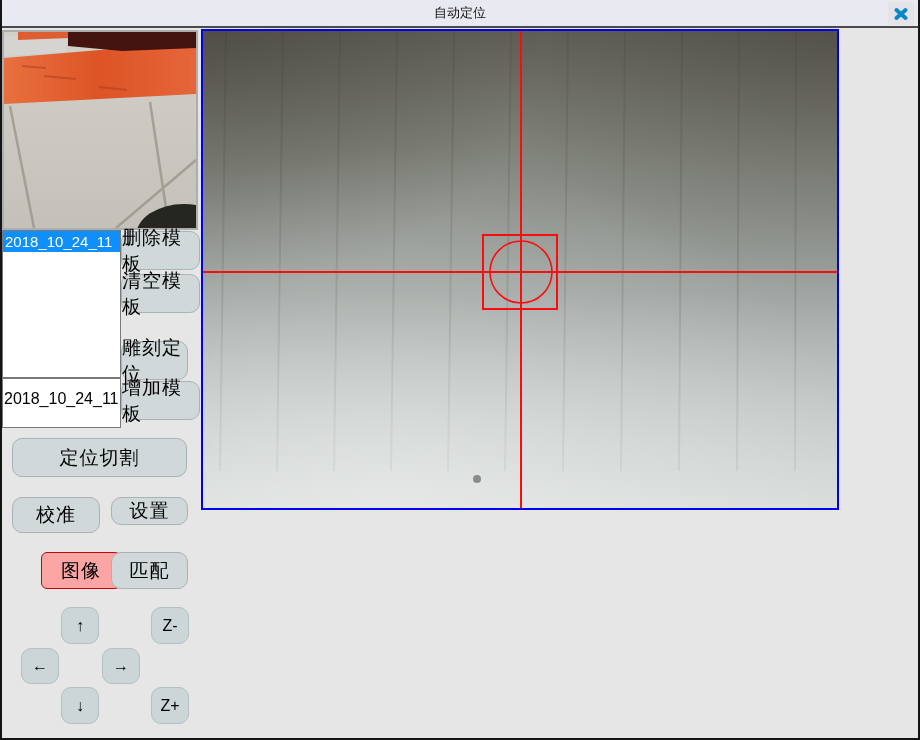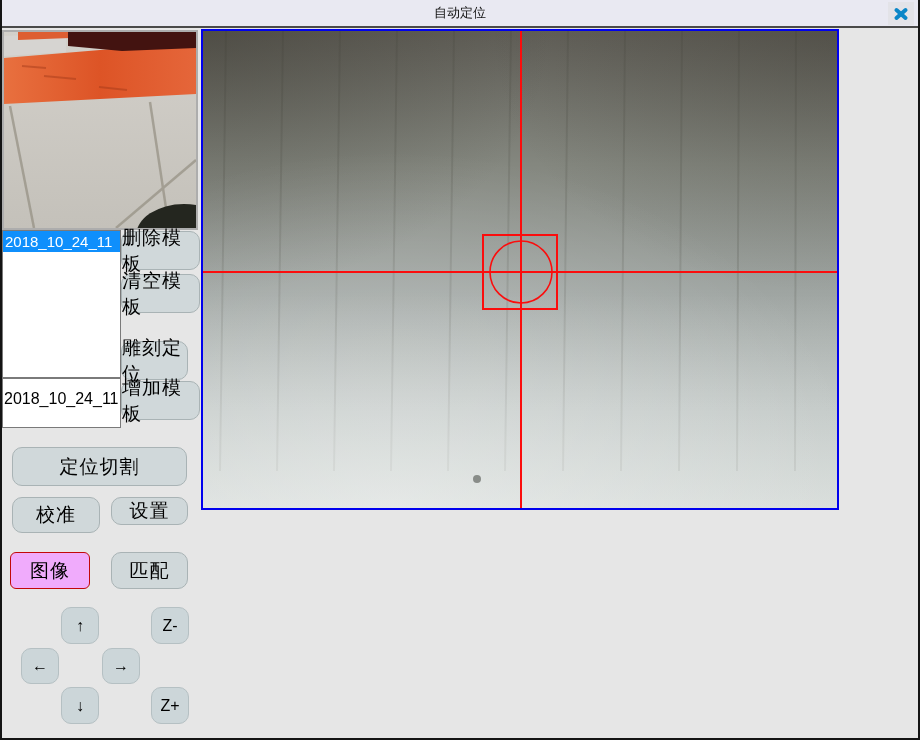--- a/index.html
+++ b/index.html
@@ -46,21 +46,21 @@
     position:absolute;left:0;top:378px;width:119px;height:50px;box-sizing:border-box;
     background:#fff;border:1px solid #7a7a7a;font-size:16px;color:#000;
     font-family:inherit;padding:0 0 8px 1px;outline:none;border-radius:0;
   }
 
   .btn{
     position:absolute;display:flex;align-items:center;justify-content:center;
     background:#d0d8da;border:1px solid #a9b3b5;border-radius:10px;
     font-size:19px;color:#000;box-sizing:border-box;letter-spacing:1px;
   }
-  .btn.red{background:#f0abfc;border-color:#c20808;border-radius:6px;}
+  .btn.red{background:#fca5a5;border-color:#c20808;border-radius:6px;margin-left:31px;}
   .btn.jog{font-size:16px;letter-spacing:0;background:#ccd6d9;border-color:#b5c0c3;}
 
   .camera{
     position:absolute;left:199px;top:29px;width:634px;height:477px;
     border:2px solid #0000ee;background:#9aa0a0;
   }
   .camera svg{display:block;}
 </style>
 </head>
 <body>
@@ -113,21 +113,21 @@
     <div class="list-item selected">2018_10_24_11</div>
   </div>
 
   <input class="name-input" type="text" value="2018_10_24_11" style="">
 
   <div class="btn" style="left:119px;top:231px;width:79px;height:39px;">删除模板</div>
   <div class="btn" style="left:119px;top:274px;width:79px;height:39px;">清空模板</div>
   <div class="btn" style="left:119px;top:341px;width:67px;height:39px;">雕刻定位</div>
   <div class="btn" style="left:119px;top:381px;width:79px;height:39px;">增加模板</div>
 
-  <div class="btn" style="left:10px;top:438px;width:175px;height:39px;margin-top:9px;">定位切割</div>
+  <div class="btn" style="left:10px;top:438px;width:175px;height:39px;">定位切割</div>
   <div class="btn" style="left:10px;top:497px;width:88px;height:36px;">校准</div>
   <div class="btn" style="left:109px;top:497px;width:77px;height:28px;">设置</div>
   <div class="btn red" style="left:8px;top:552px;width:80px;height:37px;">图像</div>
   <div class="btn" style="left:109px;top:552px;width:77px;height:37px;">匹配</div>
 
   <div class="btn jog" style="left:59px;top:607px;width:38px;height:37px;">
       <span>↑</span>
     </div>
   <div class="btn jog" style="left:149px;top:607px;width:38px;height:37px;">
       <span>Z-</span>

